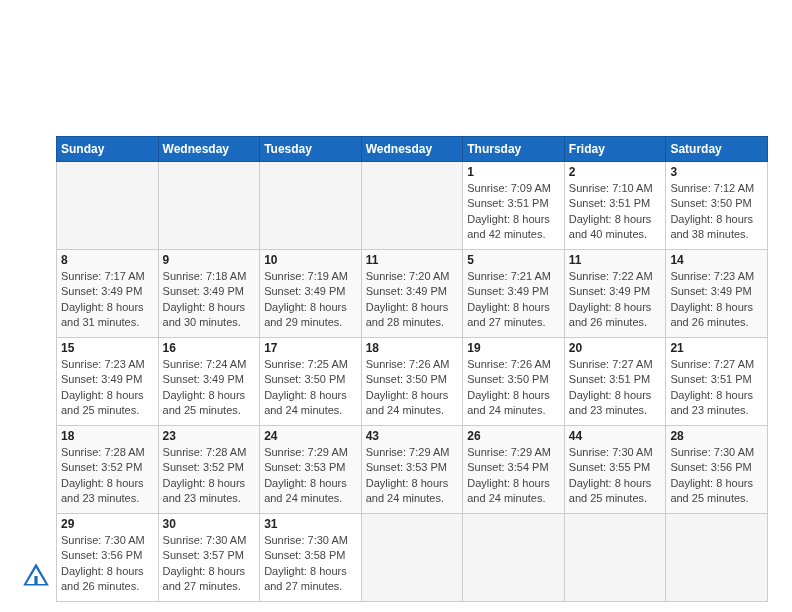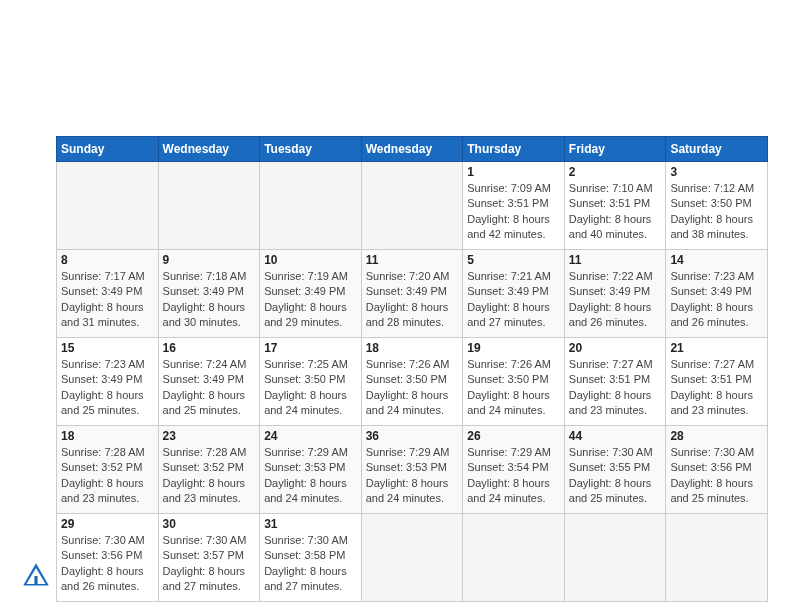--- a/index.html
+++ b/index.html
@@ -215,21 +215,21 @@
           </td>
           <td>
             <span class="day-num">23</span>
             <div class="day-info">Sunrise: 7:28 AM<br>Sunset: 3:52 PM<br>Daylight: 8 hours and 23 minutes.</div>
           </td>
           <td>
             <span class="day-num">24</span>
             <div class="day-info">Sunrise: 7:29 AM<br>Sunset: 3:53 PM<br>Daylight: 8 hours and 24 minutes.</div>
           </td>
           <td>
-            <span class="day-num">36</span>
+            <span class="day-num">43</span>
             <div class="day-info">Sunrise: 7:29 AM<br>Sunset: 3:53 PM<br>Daylight: 8 hours and 24 minutes.</div>
           </td>
           <td>
             <span class="day-num">26</span>
             <div class="day-info">Sunrise: 7:29 AM<br>Sunset: 3:54 PM<br>Daylight: 8 hours and 24 minutes.</div>
           </td>
           <td>
             <span class="day-num">44</span>
             <div class="day-info">Sunrise: 7:30 AM<br>Sunset: 3:55 PM<br>Daylight: 8 hours and 25 minutes.</div>
           </td>

